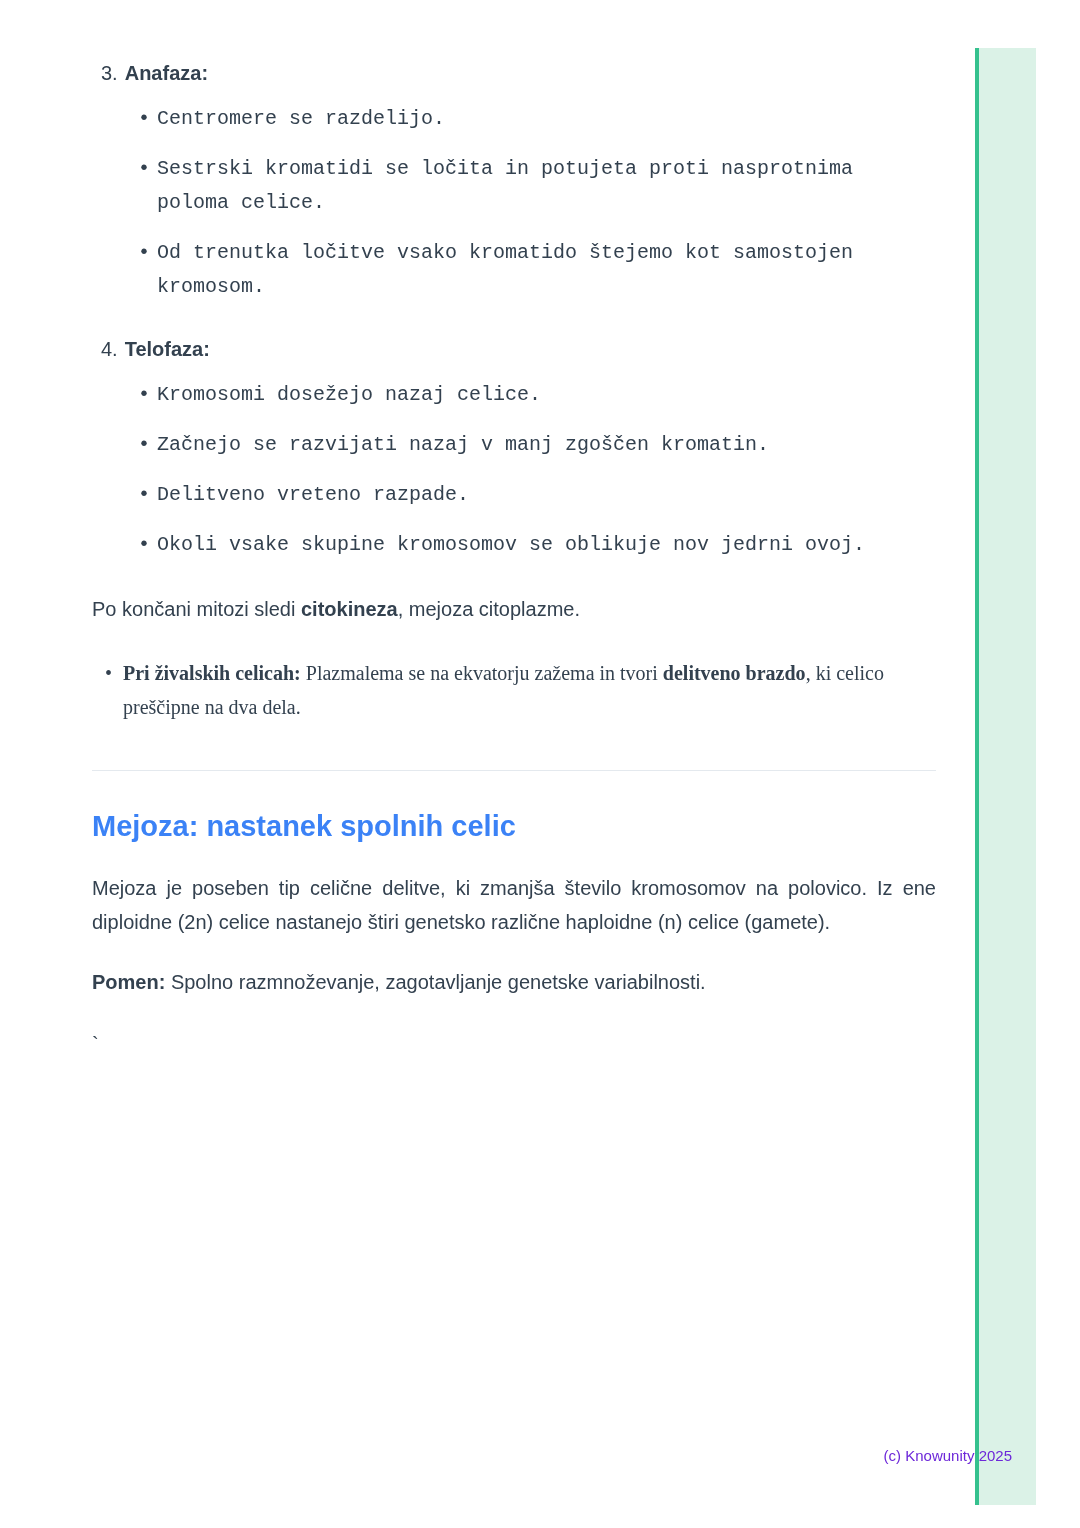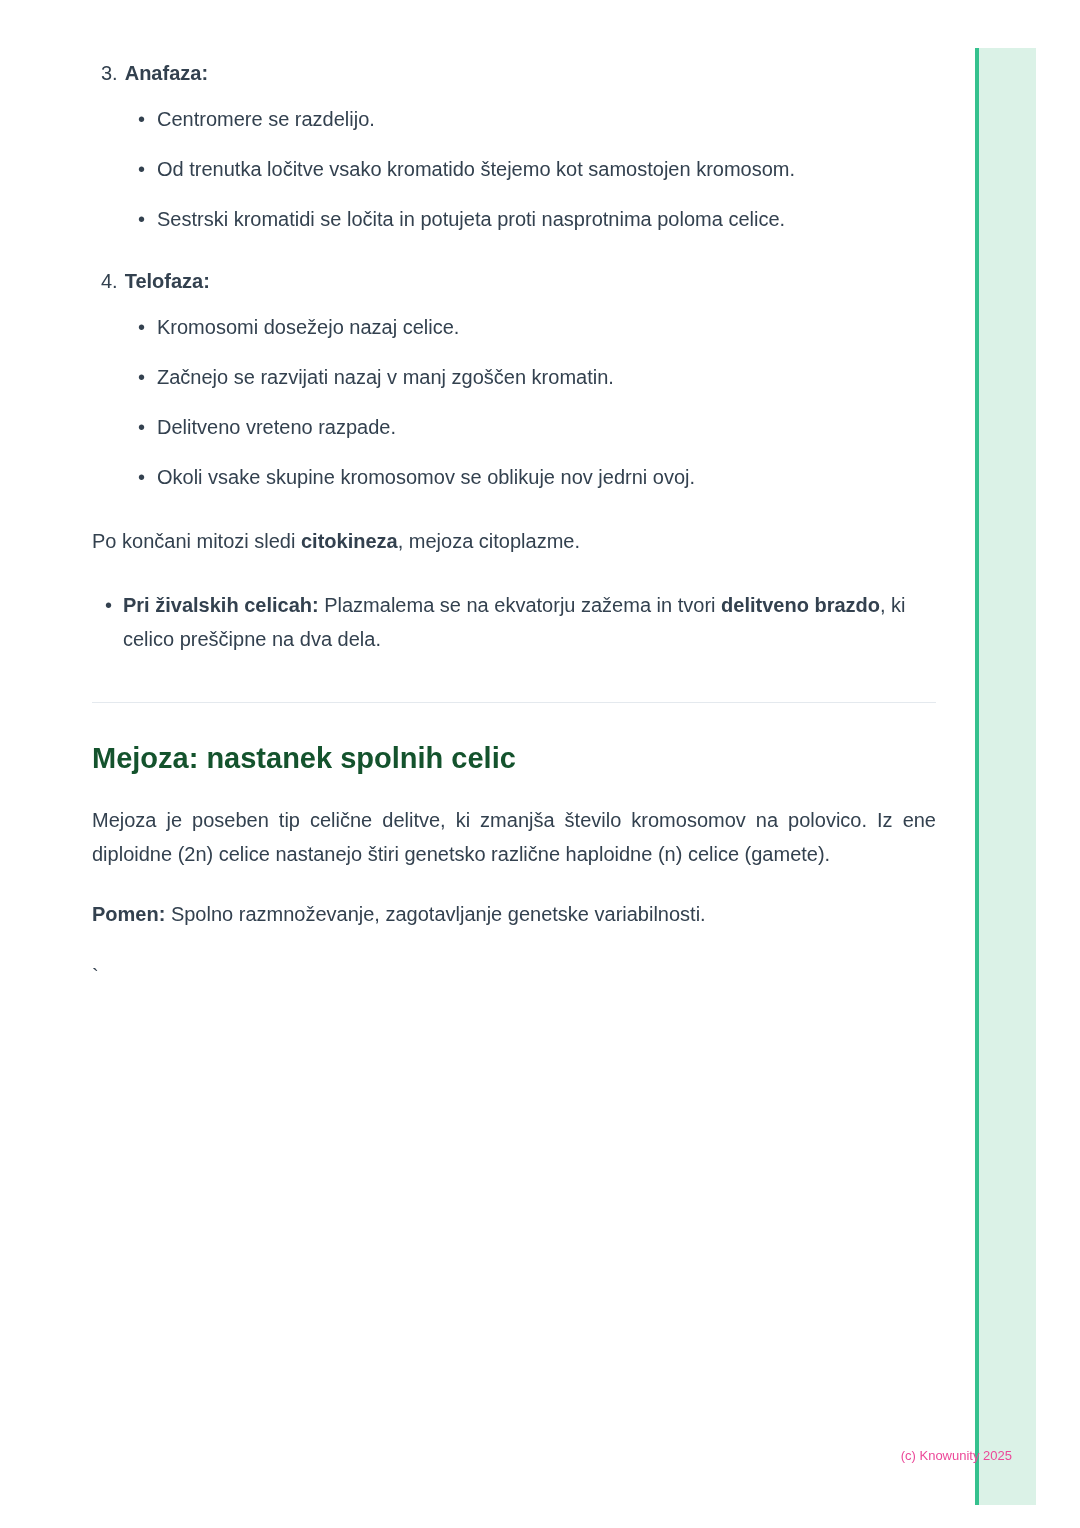--- a/index.html
+++ b/index.html
@@ -39,20 +39,21 @@
     margin: 0;
     padding-left: 9px;
   }
   .num-head .num {
     margin-right: 7px;
   }
   ul.bullets {
     list-style: none;
     margin: 12px 0 0 0;
     padding: 0 0 0 46px;
+    font-family: Liberation Mono, monospace;
   }
   ul.bullets li {
     position: relative;
     padding-left: 19px;
     margin-bottom: 16px;
   }
   ul.bullets li::before {
     content: "\2022";
     position: absolute;
     left: 0;
@@ -61,20 +62,21 @@
   }
   ul.top-bullets {
     list-style: none;
     margin: 30px 0 0 0;
     padding: 0 0 0 13px;
   }
   ul.top-bullets li {
     position: relative;
     padding-left: 18px;
     margin-bottom: 22px;
+    font-family: Liberation Serif, serif;
   }
   ul.top-bullets li::before {
     content: "\2022";
     position: absolute;
     left: 0;
     top: 0;
     color: #33414f;
   }
   .section-telofaza {
     margin-top: 28px;
@@ -85,58 +87,58 @@
   hr.divider {
     border: none;
     border-top: 1px solid #e4e9ee;
     margin: 46px 0 0 0;
   }
   h1.mejoza-heading {
     margin: 36px 0 0 0;
     font-size: 29px;
     line-height: 38px;
     font-weight: 700;
-    color: #14532d;
+    color: #3b82f6;
   }
   .p-justify {
     text-align: justify;
     margin: 26px 0 0 0;
   }
   .p-normal {
     margin: 26px 0 0 0;
   }
   .stray {
     margin: 28px 0 0 0;
   }
   .footer-credit {
     position: absolute;
     right: 68px;
     bottom: 64px;
-    font-size: 13px;
+    font-size: 15px;
     line-height: 16px;
-    color: #ec4899;
+    color: #6d28d9;
     z-index: 3;
   }
   strong { font-weight: 700; }
 </style>
 </head>
 <body>
 
 <div class="page">
 
   <div class="side-stripe"></div>
 
   <main class="content">
 
     <section class="section-anafaza">
       <p class="num-head"><span class="num">3.</span><strong>Anafaza:</strong></p>
       <ul class="bullets">
         <li><span>Centromere se razdelijo.</span></li>
+        <li><span>Sestrski kromatidi se ločita in potujeta proti nasprotnima poloma celice.</span></li>
         <li><span>Od trenutka ločitve vsako kromatido štejemo kot samostojen kromosom.</span></li>
-        <li><span>Sestrski kromatidi se ločita in potujeta proti nasprotnima poloma celice.</span></li>
       </ul>
     </section>
 
     <section class="section-telofaza">
       <p class="num-head"><span class="num">4.</span><strong>Telofaza:</strong></p>
       <ul class="bullets">
         <li><span>Kromosomi dosežejo nazaj celice.</span></li>
         <li><span>Začnejo se razvijati nazaj v manj zgoščen kromatin.</span></li>
         <li><span>Delitveno vreteno razpade.</span></li>
         <li><span>Okoli vsake skupine kromosomov se oblikuje nov jedrni ovoj.</span></li>

